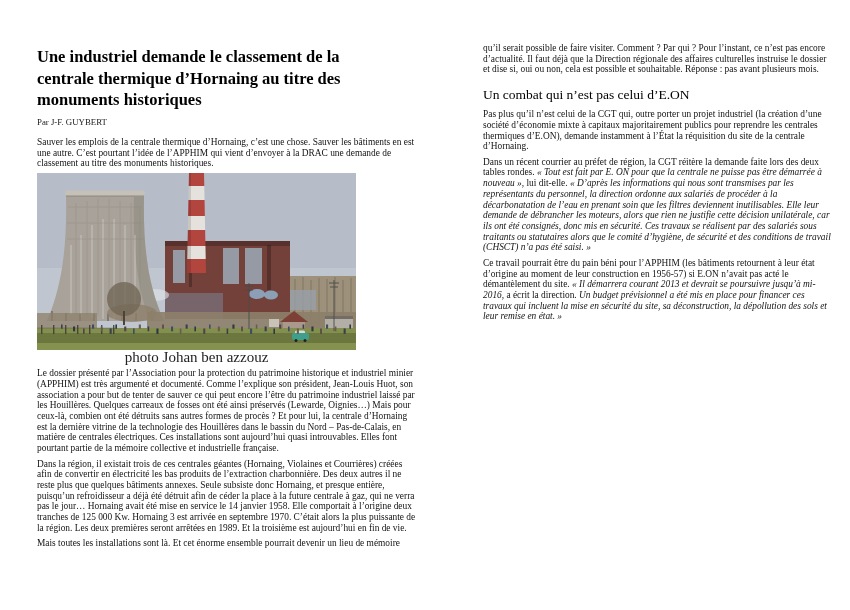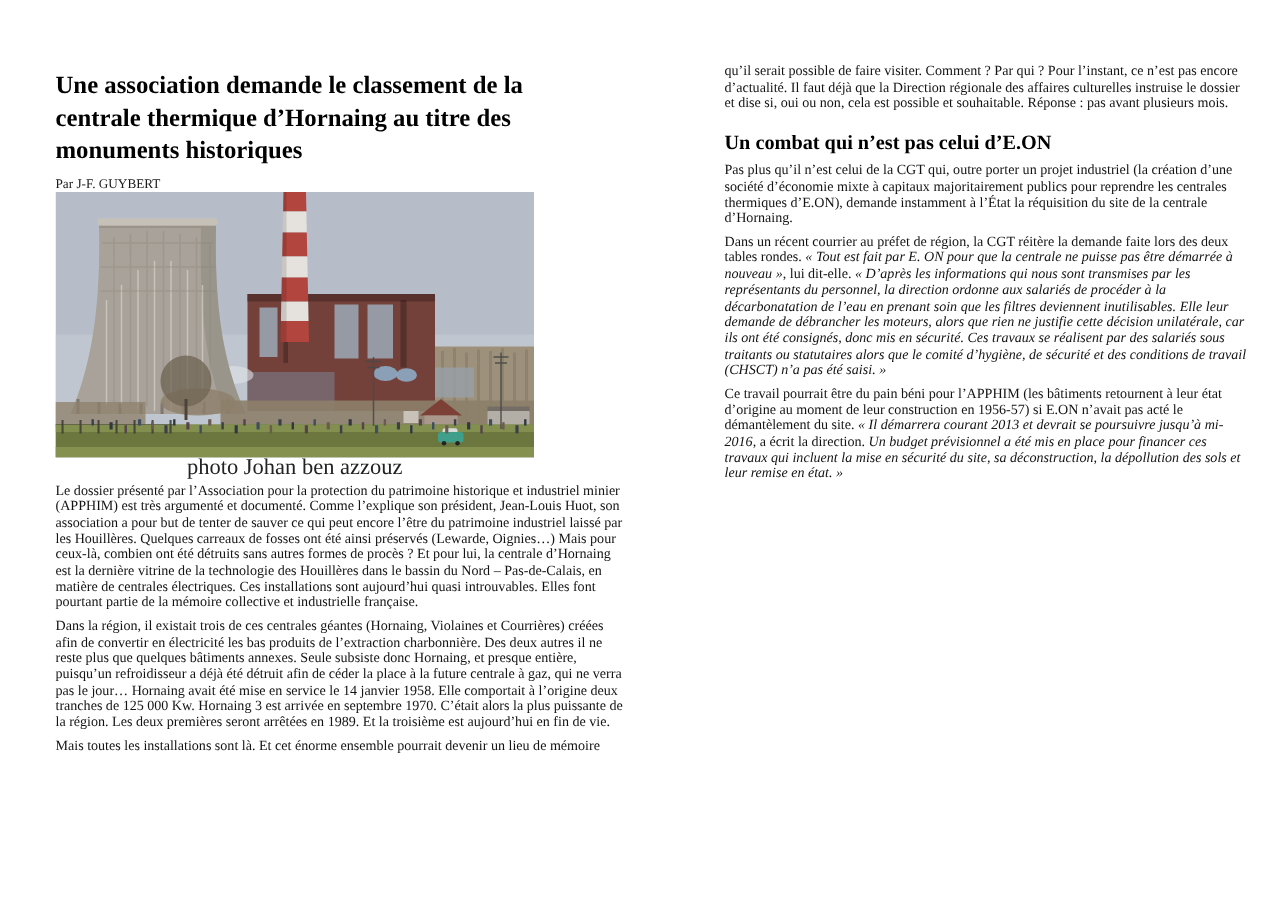--- a/index.html
+++ b/index.html
@@ -16,30 +16,31 @@
     margin:0 0 6px;max-width:356px;
   }
   .meta{font-size:8.8px;line-height:11px;margin:0 0 4.5px;color:#1a1a1a;}
   .byline{margin-bottom:0;}
   .lede{font-size:9.4px;line-height:10.7px;margin:9.5px 0 4px;}
   figure{margin:0;}
   svg.photo{display:block;}
   .caption{font-size:15px;line-height:11px;width:319px;text-align:center;margin:2px 0 5px;color:#222;}
   .body p{font-size:9.4px;line-height:10.7px;margin:0 0 4.8px;}
   .body em{font-style:italic;}
-  h2{font-size:13.5px;line-height:16px;font-weight:bold;color:#000;margin:12px 0 6px;}
+  h2{font-size:13.5px;line-height:16px;font-weight:normal;color:#000;margin:12px 0 6px;}
 </style>
 </head>
 <body>
 
 <div class="page">
 
   <div class="col col-left">
-    <h1>Une association demande le classement de la centrale thermique d’Hornaing au titre des monuments historiques</h1>
+    <h1>Une industriel demande le classement de la centrale thermique d’Hornaing au titre des monuments historiques</h1>
     <p class="meta byline">Par J-F. GUYBERT</p>
+    <p class="lede">Sauver les emplois de la centrale thermique d’Hornaing, c’est une chose. Sauver les bâtiments en est une autre. C’est pourtant l’idée de l’APPHIM qui vient d’envoyer à la DRAC une demande de classement au titre des monuments historiques.</p>
 
     <figure>
       <svg class="photo" width="319" height="177" viewBox="0 0 319 177" aria-hidden="true">
         <defs>
           <clipPath id="chim">
               <polygon points="152,0 167,0 169,100 150,100"></polygon>
             </clipPath>
         </defs>
 
         <g>

